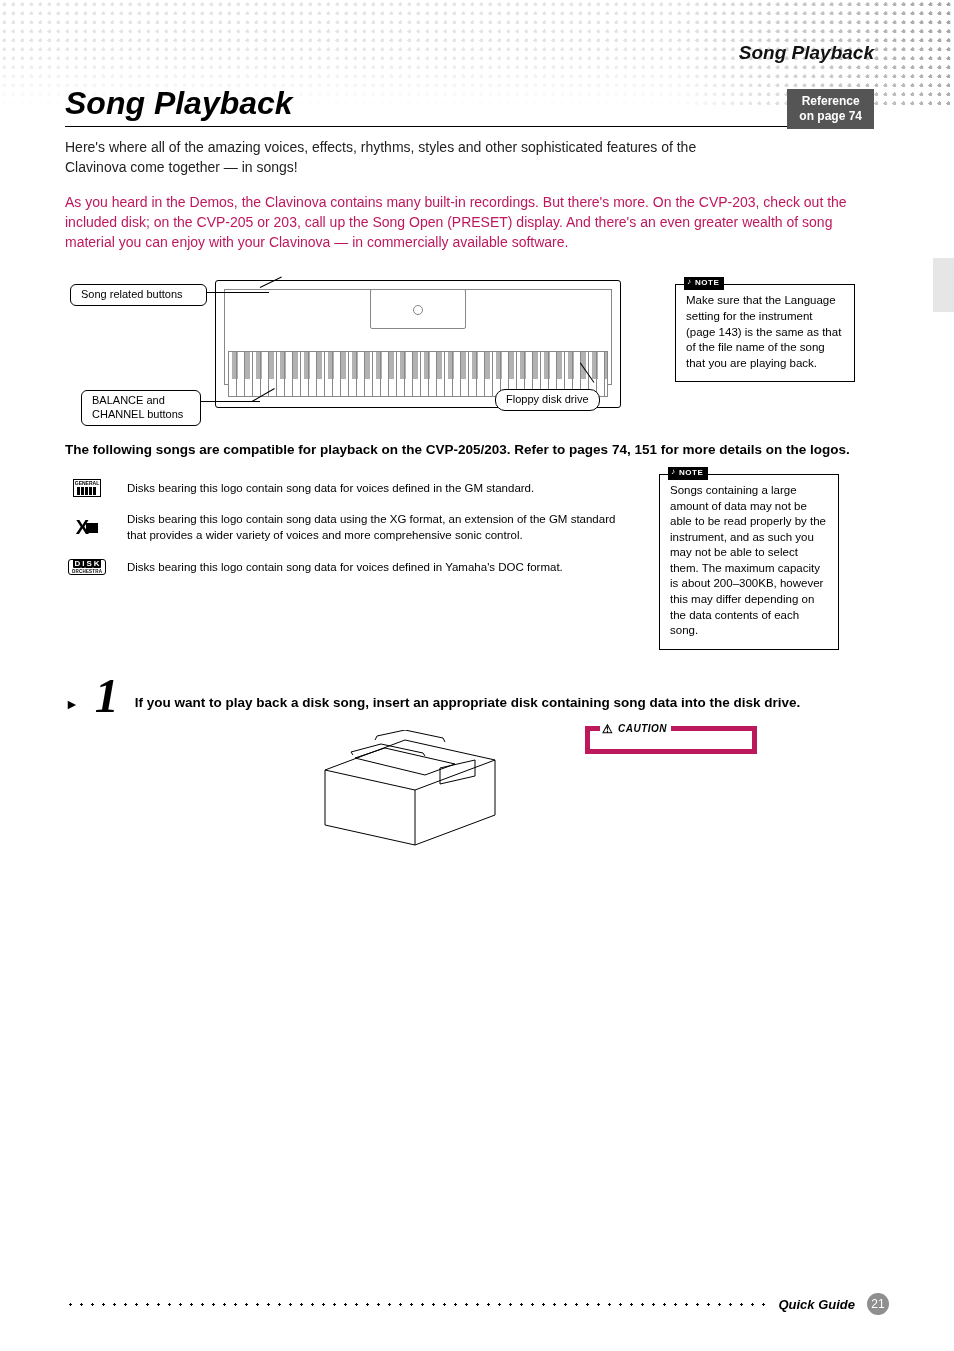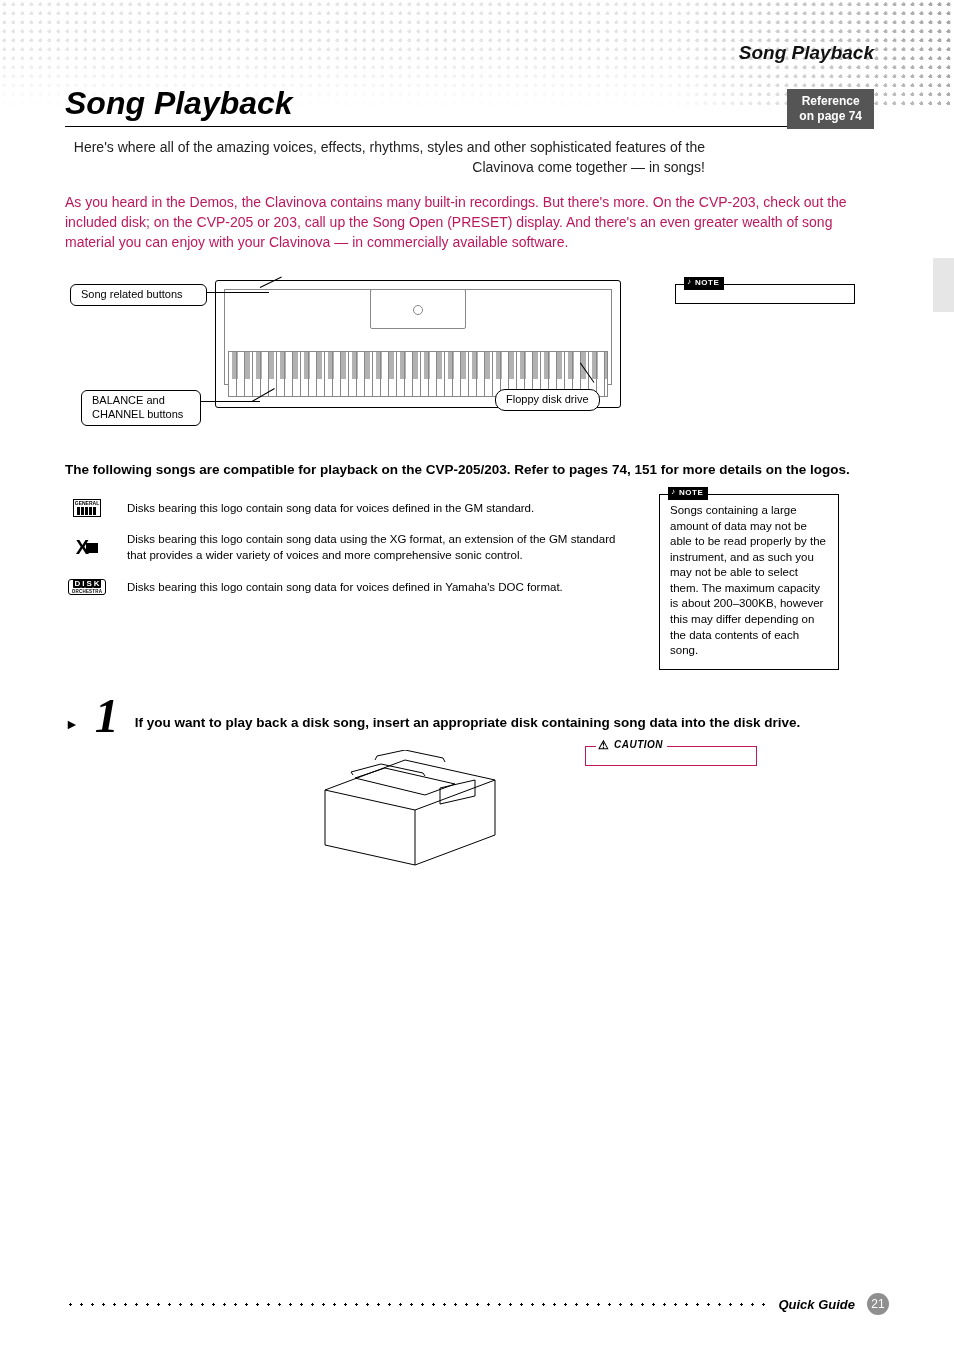--- a/index.html
+++ b/index.html
@@ -71,21 +71,20 @@
     padding-bottom: 4px;
     border-bottom: 1.5px solid #000;
     width: 790px;
   }
   .intro {
     margin-top: 10px;
     font-size: 14px;
     line-height: 1.45;
     width: 640px;
     color: #222;
-    text-align: right;
   }
   .intro2 {
     margin-top: 14px;
     font-size: 14px;
     line-height: 1.45;
     width: 800px;
     color: #be185d;
   }
   .diagram-row {
     margin-top: 18px;
@@ -182,21 +181,21 @@
     padding: 1px 5px 1px 11px;
   }
   .note-label::before {
     content: "♪";
     color: #fff;
     position: absolute;
     left: 3px; top: 0;
     font-size: 8px;
   }
   .compat-intro {
-    margin-top: 36px;
+    margin-top: 16px;
     font-size: 13.5px;
     font-weight: 700;
     line-height: 1.4;
     width: 800px;
   }
   .logo-table {
     margin-top: 14px;
     display: flex;
     gap: 38px;
     align-items: flex-start;
@@ -275,21 +274,21 @@
     gap: 70px;
     align-items: flex-start;
     margin-left: 250px;
   }
   .floppy {
     width: 200px; height: 120px;
     position: relative;
   }
   .floppy svg { width: 100%; height: 100%; }
   .caution-box {
-    border: 1px solid #be185d;
+    border: 5px solid #be185d;
     font-size: 11.5px;
     line-height: 1.35;
     width: 172px;
     position: relative;
     padding: 8px 10px 10px 10px;
     margin-top: -4px;
     text-decoration: underline;
   }
   .caution-label {
     position: absolute;
@@ -379,20 +378,21 @@
       <div class="label-box lbl-fdd">Floppy disk drive</div>
       <div class="lead-line ll1"></div>
       <div class="lead-line ll1b"></div>
       <div class="lead-line ll2"></div>
       <div class="lead-line ll2b"></div>
       <div class="lead-line ll3"></div>
     </div>
 
     <div class="note-box">
       <div class="note-label">NOTE</div>
+      <div>Make sure that the Language setting for the instrument (page 143) is the same as that of the file name of the song that you are playing back.</div>
     </div>
   </div>
 
   <p class="compat-intro">The following songs are compatible for playback on the CVP-205/203. Refer to pages 74, 151 for more details on the logos.</p>
 
   <div class="logo-table">
     <div class="logo-rows">
       <div class="logo-row">
         <div class="logo-ic">
           <div class="logo-gm">

